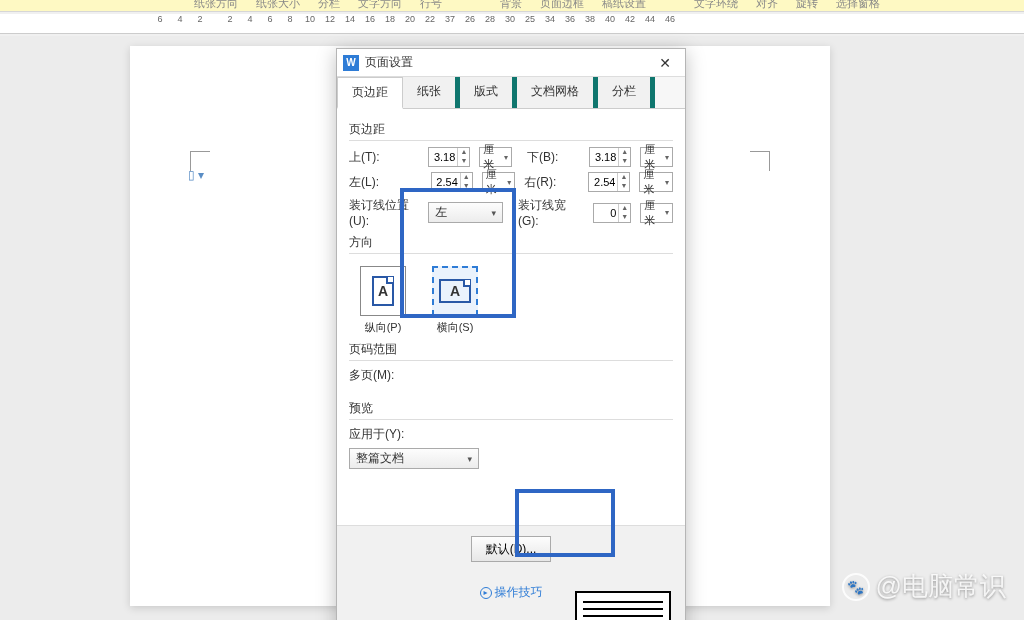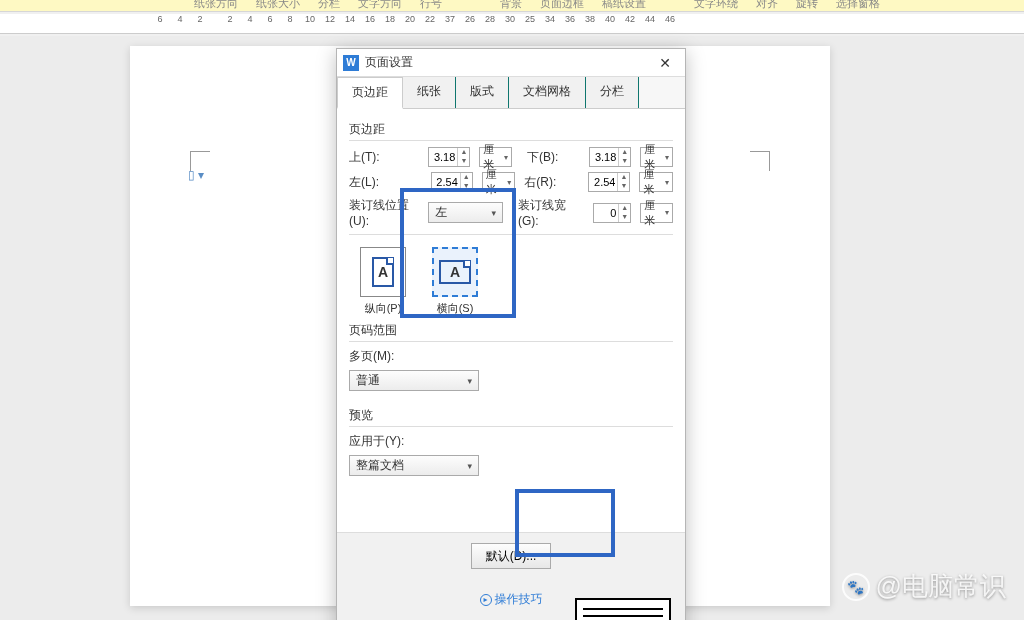--- a/index.html
+++ b/index.html
@@ -24,21 +24,21 @@
 .page-icon { position: absolute; left: 58px; top: 122px; font-size: 12px; color: #5a8dc5; }
 
 
 .dialog { position: absolute; top: 48px; left: 336px; width: 350px; background: #fff; border: 1px solid #b5b5b5; box-shadow: 0 4px 18px rgba(0,0,0,.25); font-size: 12px; color: #333; }
 .titlebar { height: 28px; background: #fff; border-bottom: 1px solid #ddd; display: flex; align-items: center; padding: 0 6px; }
 .titlebar .icon { width: 16px; height: 16px; background: #2e7cd6; color: #fff; display: flex; align-items: center; justify-content: center; font-size: 10px; font-weight: bold; margin-right: 6px; }
 .titlebar .title { flex: 1; font-size: 12px; }
 .titlebar .close { width: 28px; height: 28px; display: flex; align-items: center; justify-content: center; font-size: 14px; cursor: pointer; }
 
 .tabs { display: flex; border-bottom: 1px solid #ccc; background: #f7f7f7; }
-.tab { padding: 6px 14px; font-size: 12px; cursor: pointer; border-right: 1px solid #0f766e; background: #f1f1f1; }
+.tab { padding: 6px 14px; font-size: 12px; cursor: pointer; border-right: 5px solid #0f766e; background: #f1f1f1; }
 .tab.active { background: #fff; border-bottom: 2px solid #fff; margin-bottom: -1px; border-top: 1px solid #ccc; border-left: 1px solid #ccc; border-right: 1px solid #ccc; }
 
 .content { padding: 8px 12px 8px 12px; }
 
 .group-label { font-size: 12px; margin: 4px 0 2px 0; }
 .group-box { border-top: 1px solid #ddd; padding-top: 6px; margin-top: 2px; margin-bottom: 6px; }
 
 .form-row { display: flex; align-items: center; gap: 9px; margin-bottom: 5px; font-size: 12px; }
 .form-row .lbl { width: 74px; }
 .form-row .lbl2 { width: 56px; }
@@ -215,20 +215,21 @@
             <input style="width: 24px;" value="0">
             <div class="arrows">
               <div>▲</div>
               <div>▼</div>
             </div>
           </div>
         <div class="unit">厘米</div>
       </div>
     </div>
 
+    <div class="group-label">方向</div>
     <div class="group-box">
       <div class="orient-row">
         <div class="orient-btn">
           <div class="frame">
               <div class="page-portrait">
                 <div class="corner"></div>
                 <div class="letter">A</div>
               </div>
             </div>
           <div class="cap">纵向(P)</div>
@@ -242,23 +243,20 @@
             </div>
           <div class="cap">横向(S)</div>
         </div>
       </div>
     </div>
 
     <div class="group-label">页码范围</div>
     <div class="group-box">
       <div class="form-row">
           <span>多页(M):</span>
-        </div>
-      <div class="select" style="width:130px">
-          <span>普通</span>
         </div>
     </div>
 
     <div class="group-label" style="margin-top:16px">预览</div>
     <div class="group-box" style="min-height:92px;position:relative">
       <div class="form-row">
           <span>应用于(Y):</span>
         </div>
       <div class="select" style="width:130px">
           <span>整篇文档</span>

